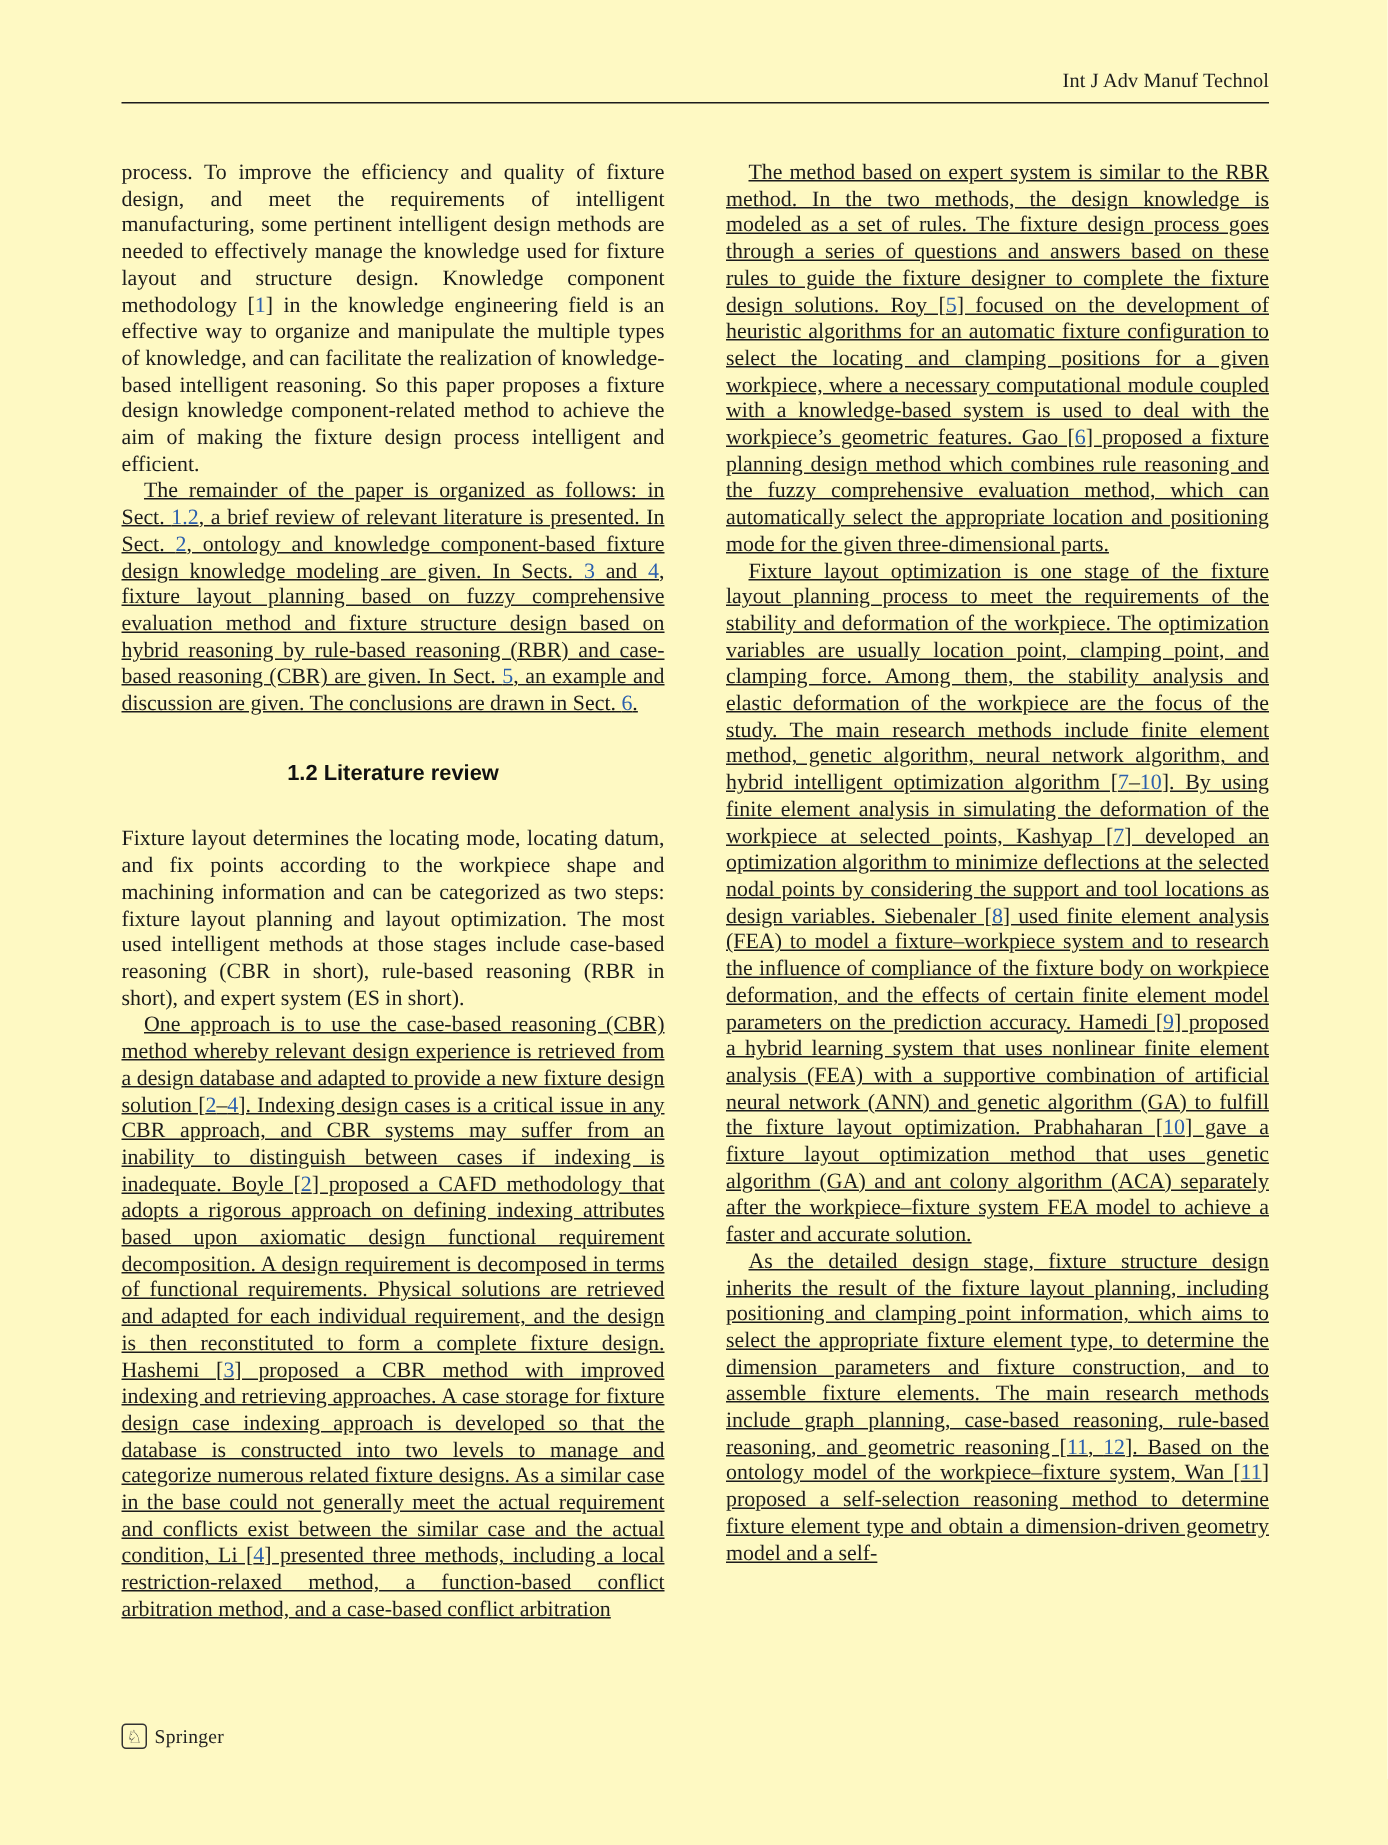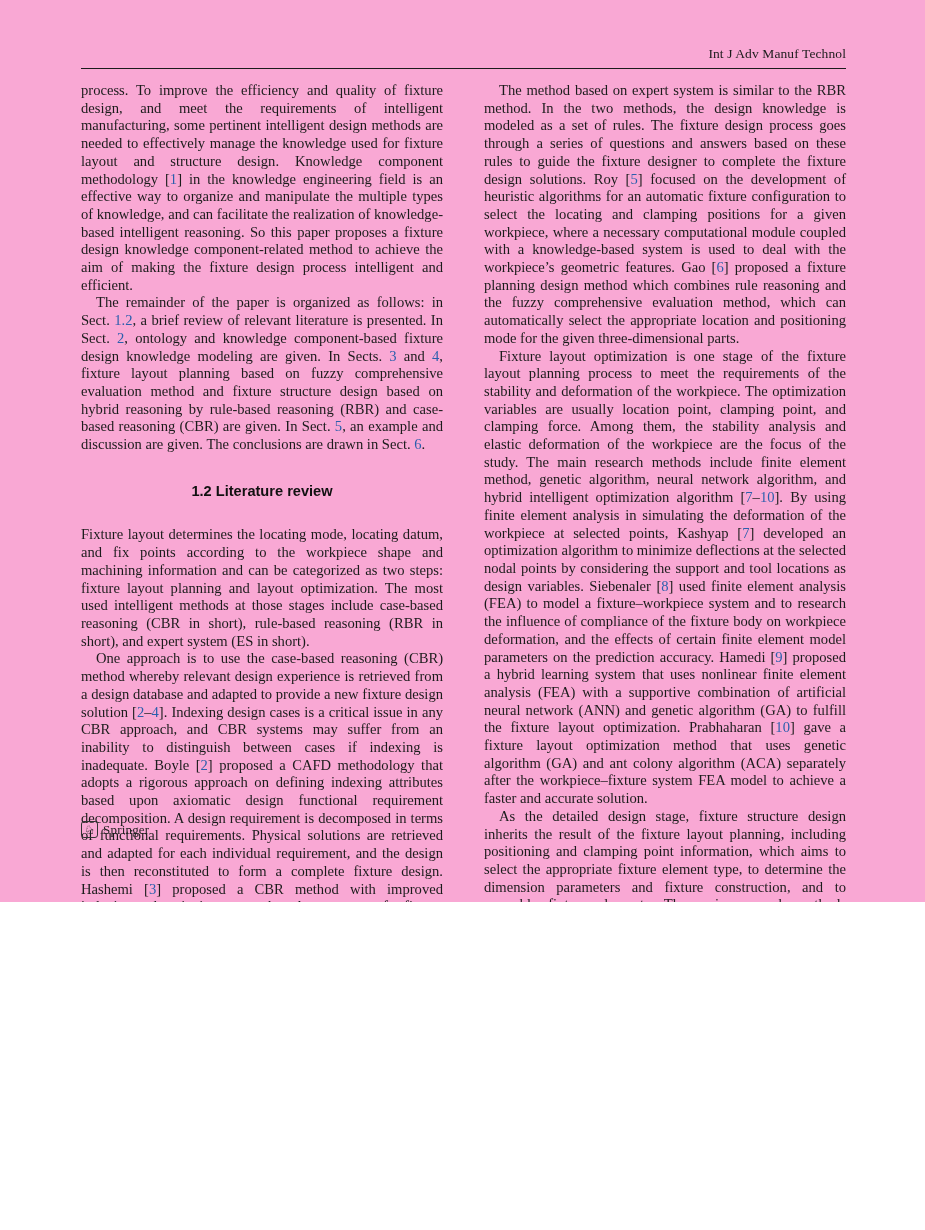--- a/index.html
+++ b/index.html
@@ -6,50 +6,50 @@
   html, body { background: #ffffff; }
   body {
     width: 925px; height: 1230px;
     font-family: "Liberation Serif", serif;
     color: #1c1c1c;
     position: relative;
     overflow: hidden;
   }
   .page {
     position: relative;
-    width: 925px; height: 902px;
+    width: 925px; height: 1230px;
     padding: 46px 79px 0 81px;
     overflow: hidden;
-    background: #f9a8d4;
+    background: #fef9c3;
   }
   .page-header { width: 100%; }
   .journal {
     display: block;
     text-align: right;
     font-size: 13.5px;
     letter-spacing: 0.1px;
     color: #1c1c1c;
   }
   .header-rule {
     border-top: 1.6px solid #1c1c1c;
     margin-top: 6px;
   }
   .columns {
     display: flex;
     gap: 41px;
-    margin-top: 13px;
+    margin-top: 38px;
   }
   .col {
     flex: 1 1 0;
     font-size: 14.6px;
     line-height: 17.7px;
     text-align: justify;
   }
   .para { text-align: justify; }
-  .para.indent { text-indent: 15px; }
+  .para.indent { text-indent: 15px; text-decoration: underline; }
   .cite {
     color: var(--link-color, #2b5fad);
     cursor: pointer;
   }
   .section-heading {
     font-family: "Liberation Sans", sans-serif;
     font-size: 14.6px;
     font-weight: bold;
     color: #111;
     margin: 29px 0 26px 0;

